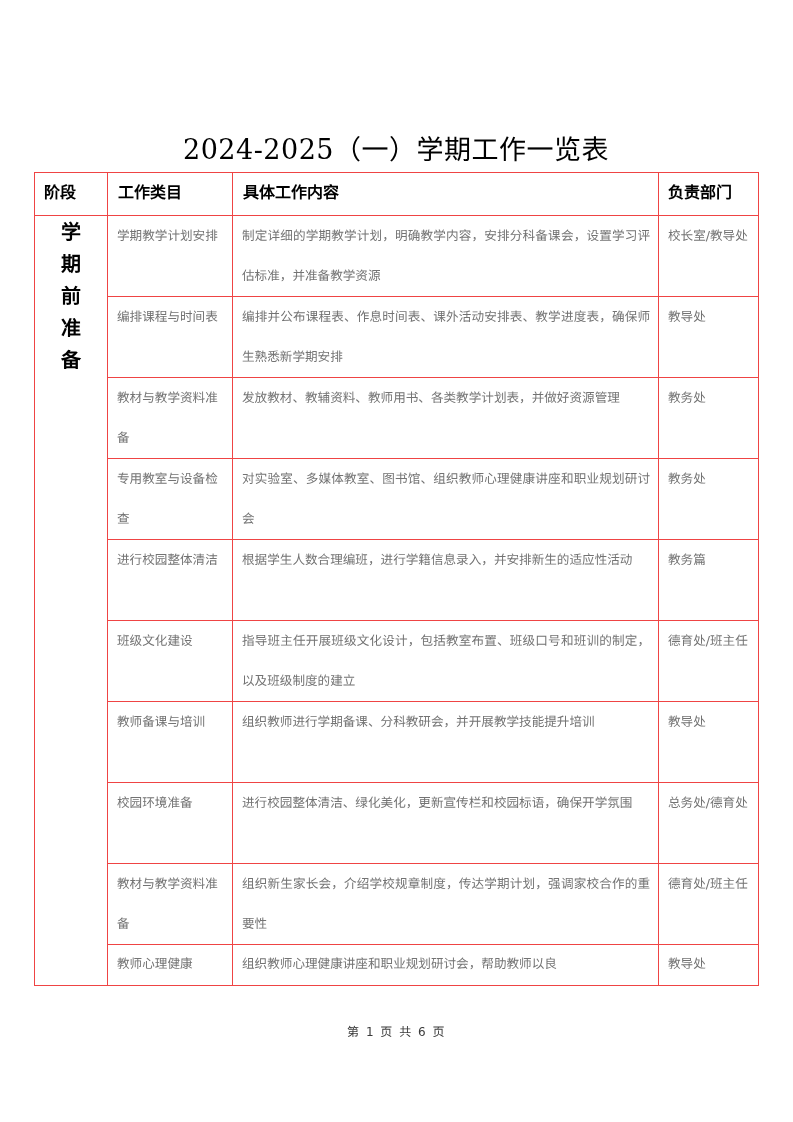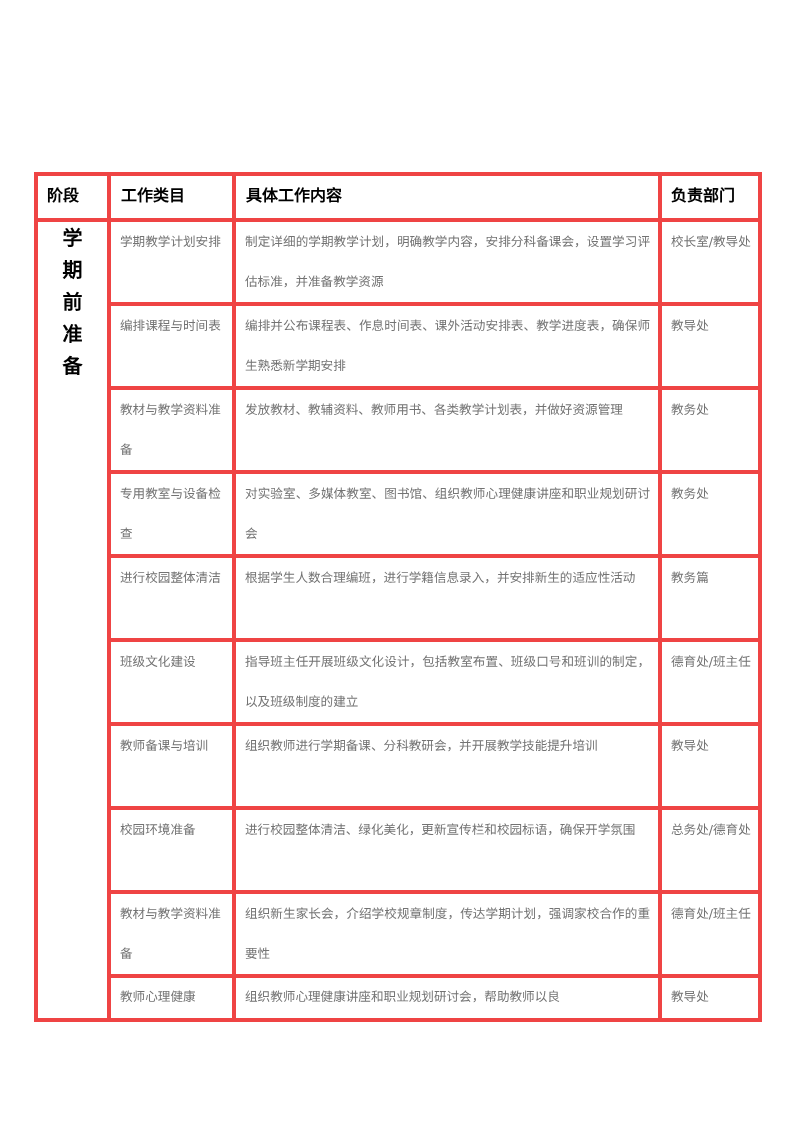--- a/index.html
+++ b/index.html
@@ -48,21 +48,21 @@
     top: 172px;
     width: 724px;
   }
   table.worktable {
     border-collapse: collapse;
     width: 724px;
     table-layout: fixed;
   }
   table.worktable th,
   table.worktable td {
-    border: 4px solid #ef4444;
+    border: 1px solid #ef4444;
     vertical-align: top;
     padding: 0;
   }
 
   
   col.c-stage   { width: 73px; }
   col.c-cat     { width: 125px; }
   col.c-content { width: 426px; }
   col.c-dept    { width: 100px; }
 
@@ -155,20 +155,21 @@
     color: #3a3a3a;
     letter-spacing: 1.5px;
     white-space: nowrap;
   }
 </style>
 </head>
 <body>
 
 <div class="page">
 
+  <div class="doc-title">2024-2025（一）学期工作一览表</div>
 
   <div class="tbl-wrap">
     <table class="worktable">
       <colgroup>
         <col class="c-stage">
         <col class="c-cat">
         <col class="c-content">
         <col class="c-dept">
       </colgroup>
       <thead>
@@ -304,14 +305,15 @@
               <div class="inner">组织教师心理健康讲座和职业规划研讨会，帮助教师以良</div>
             </td>
             <td class="dept-cell">
               <div class="inner">教导处</div>
             </td>
           </tr>
         </tbody>
     </table>
   </div>
 
+  <div class="footer">第 1 页  共 6 页</div>
 
 </div>
 
 </body></html>

